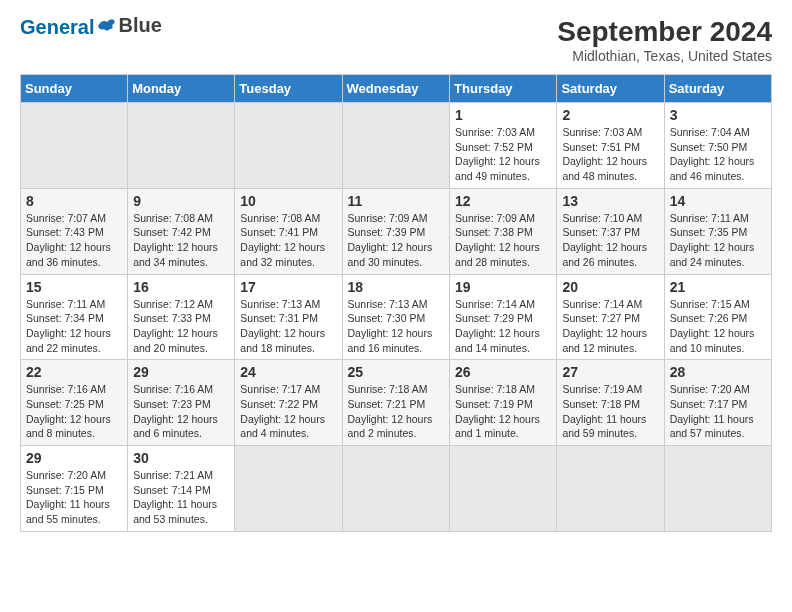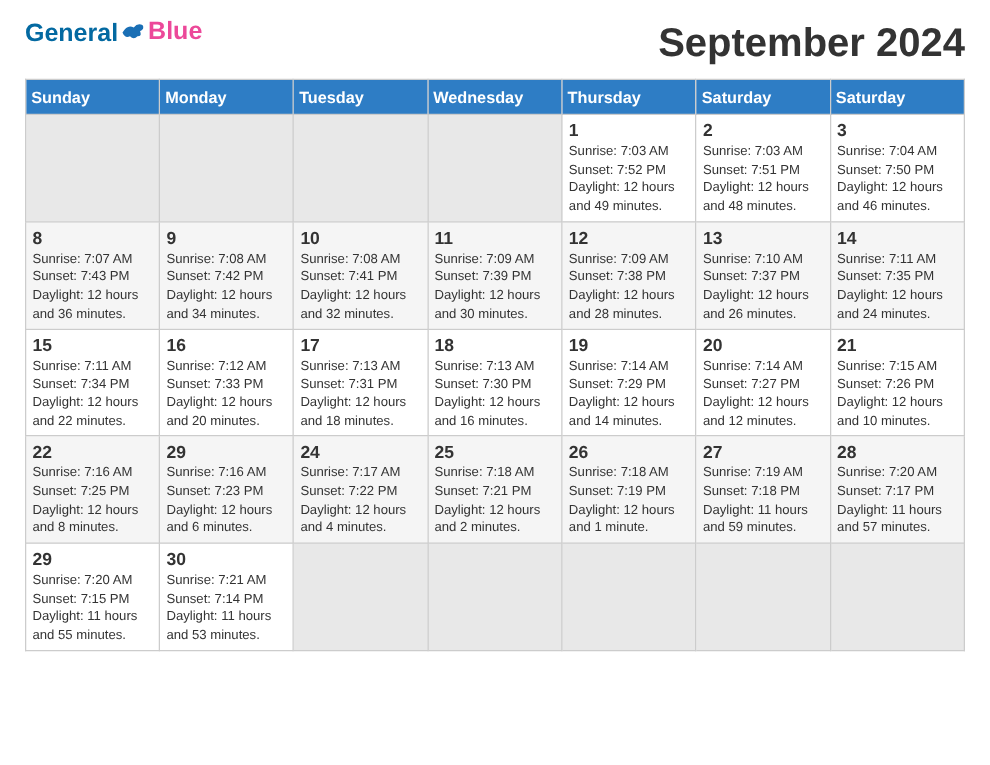--- a/index.html
+++ b/index.html
@@ -11,21 +11,21 @@
       padding: 16px 20px;
     }
     .header-area {
       display: flex;
       justify-content: space-between;
       align-items: flex-start;
       margin-bottom: 10px;
     }
     .title-area { text-align: right; }
     .month-title {
-      font-size: 32px;
+      font-size: 28px;
       font-weight: bold;
       color: #333;
     }
     .location {
       font-size: 14px;
       color: #555;
     }
     .calendar {
       width: 100%;
       border-collapse: collapse;
@@ -78,25 +78,26 @@
 <body>
 
 <div class="header-area">
   <div class="logo-container">
     <div class="logo-box">
       <span class="logo-blue">General</span>
       <svg class="bird-svg" width="22" height="18" viewBox="0 0 22 18">
         <path d="M2,9 Q6,2 11,5 Q14,1 18,3 Q20,6 16,8 Q18,12 14,12 Q11,15 8,12 Q4,14 2,9Z" fill="#1a6fb5"></path>
       </svg>
       <br>
-      <span style="color:#ec4899; font-size:20px; font-weight:bold; display:block; margin-top:-4px;">Blue</span>
+      <span style="color:#404040; font-size:20px; font-weight:bold; display:block; margin-top:-4px;">Blue</span>
     </div>
   </div>
   <div class="title-area">
     <div class="month-title">September 2024</div>
+    <div class="location">Midlothian, Texas, United States</div>
   </div>
 </div>
 
 <table class="calendar">
   <thead>
     <tr id="weekday-header">
         <th>Sunday</th>
         <th>Monday</th>
         <th>Tuesday</th>
         <th>Wednesday</th>

